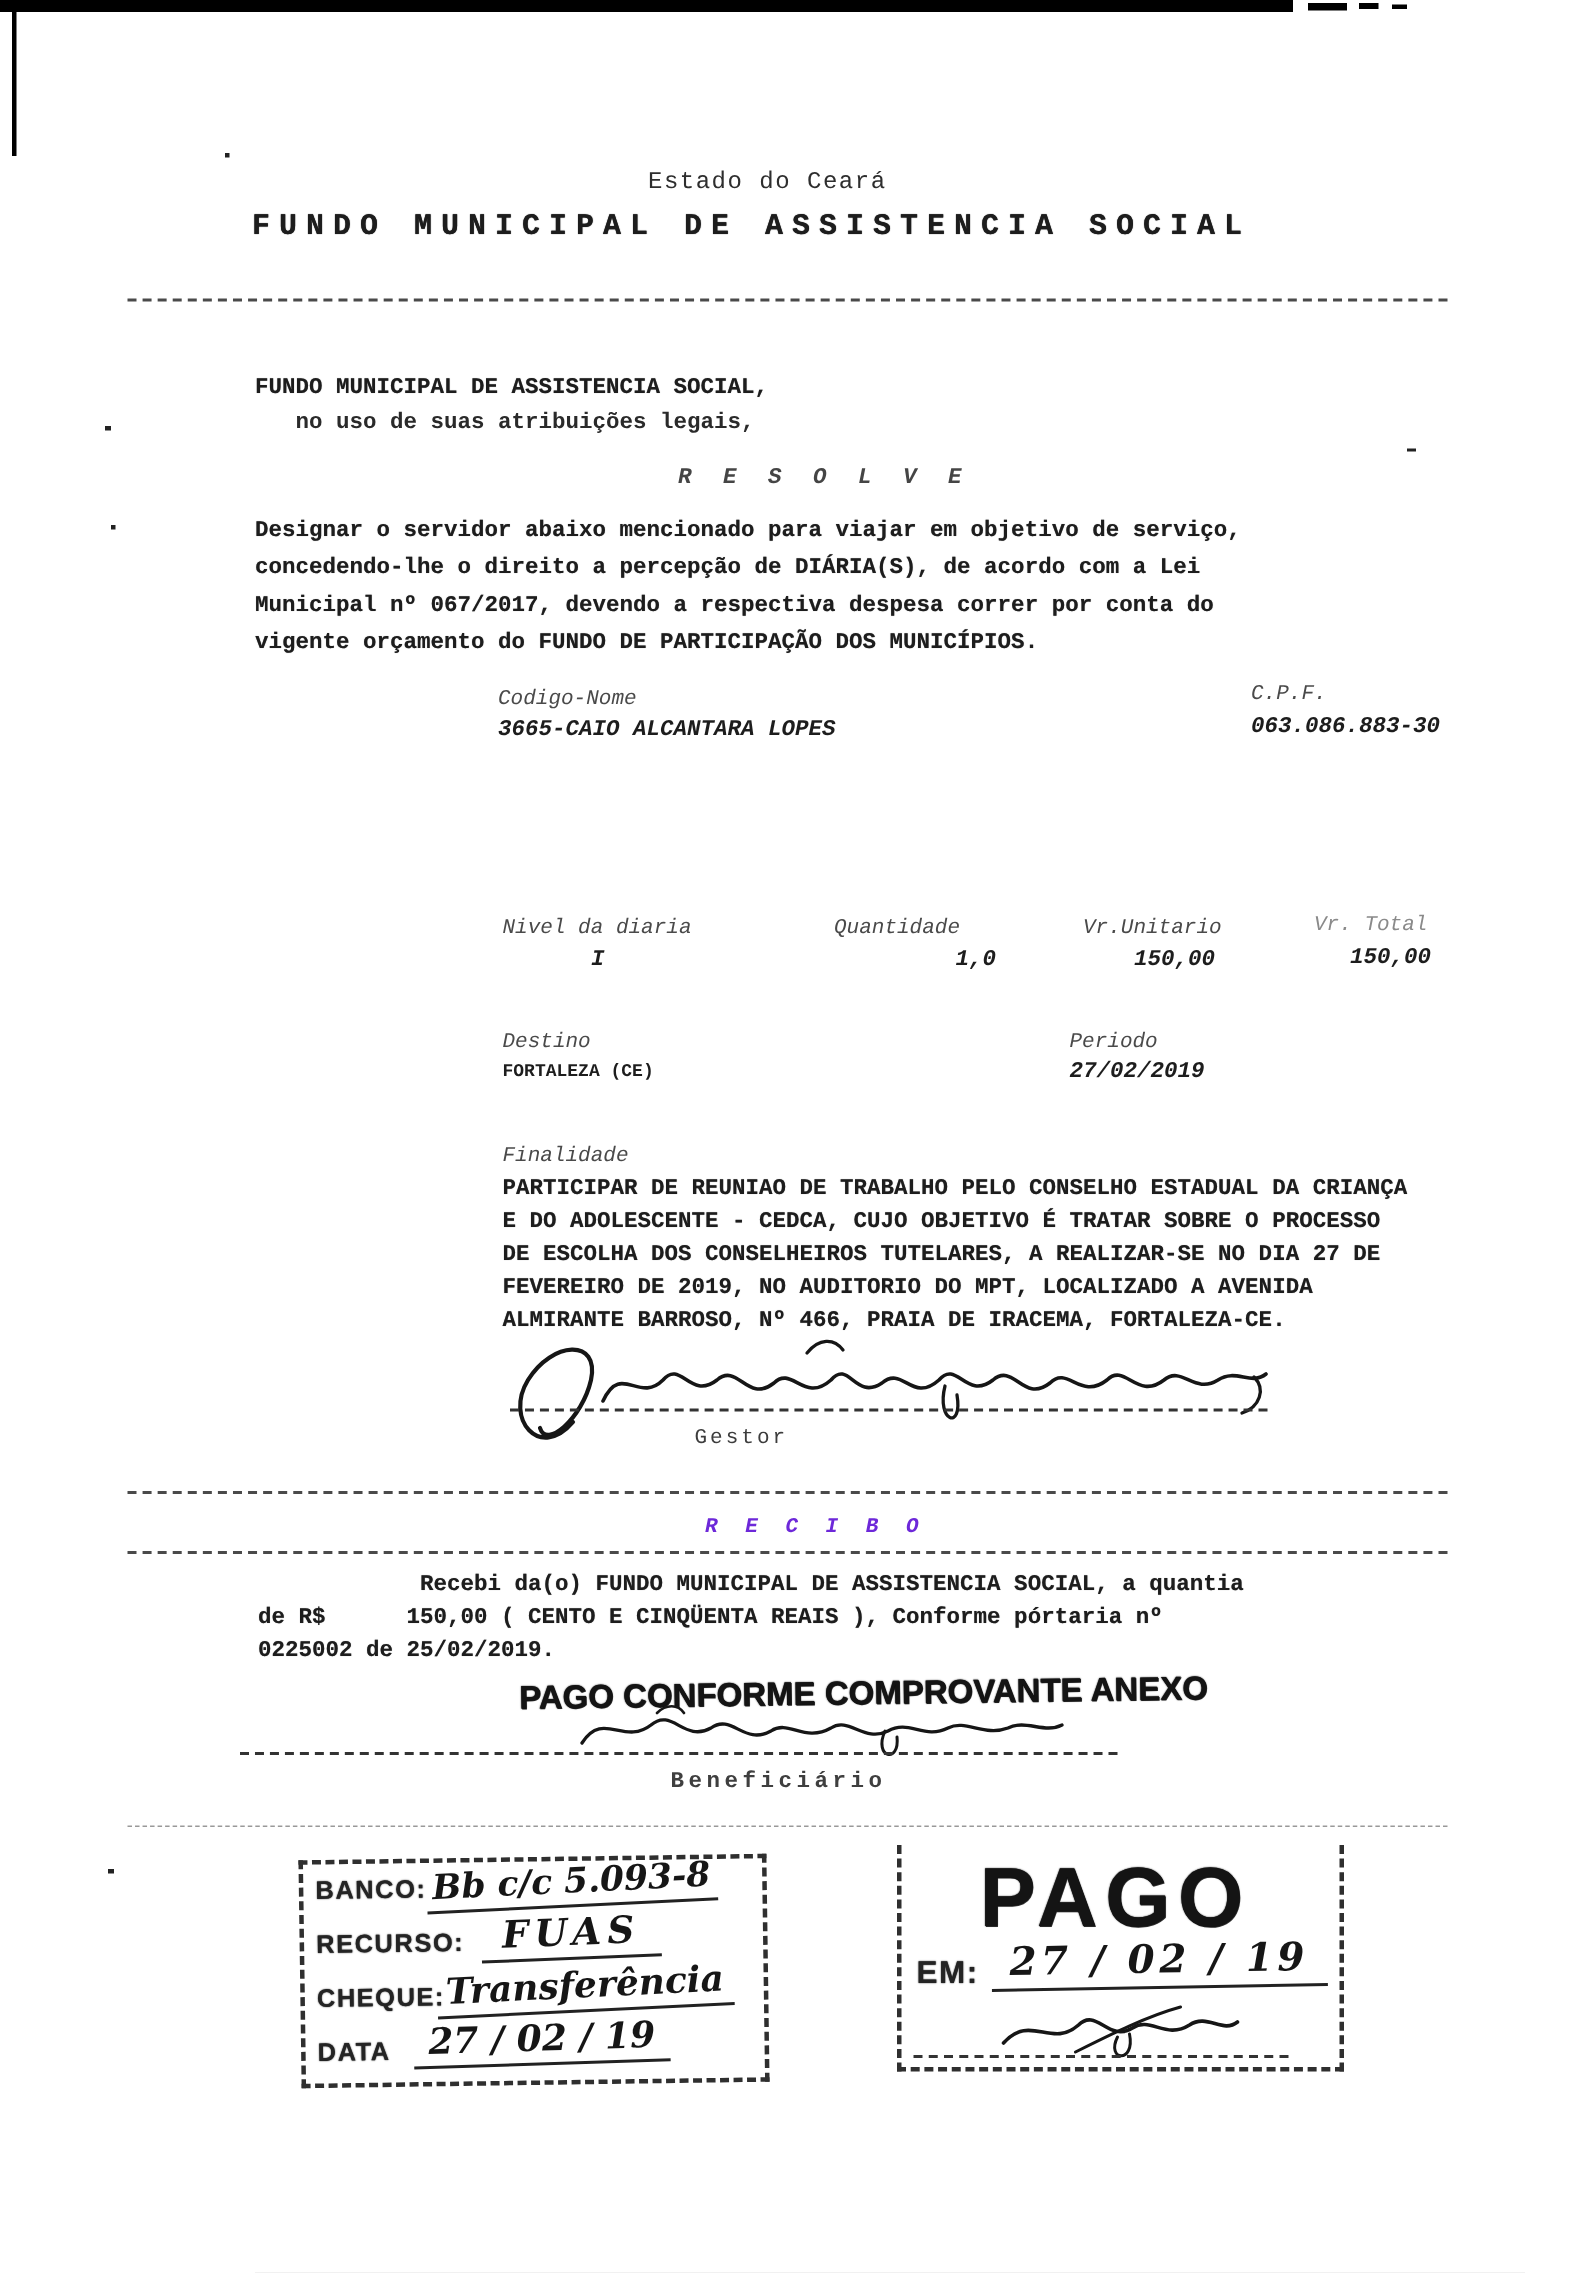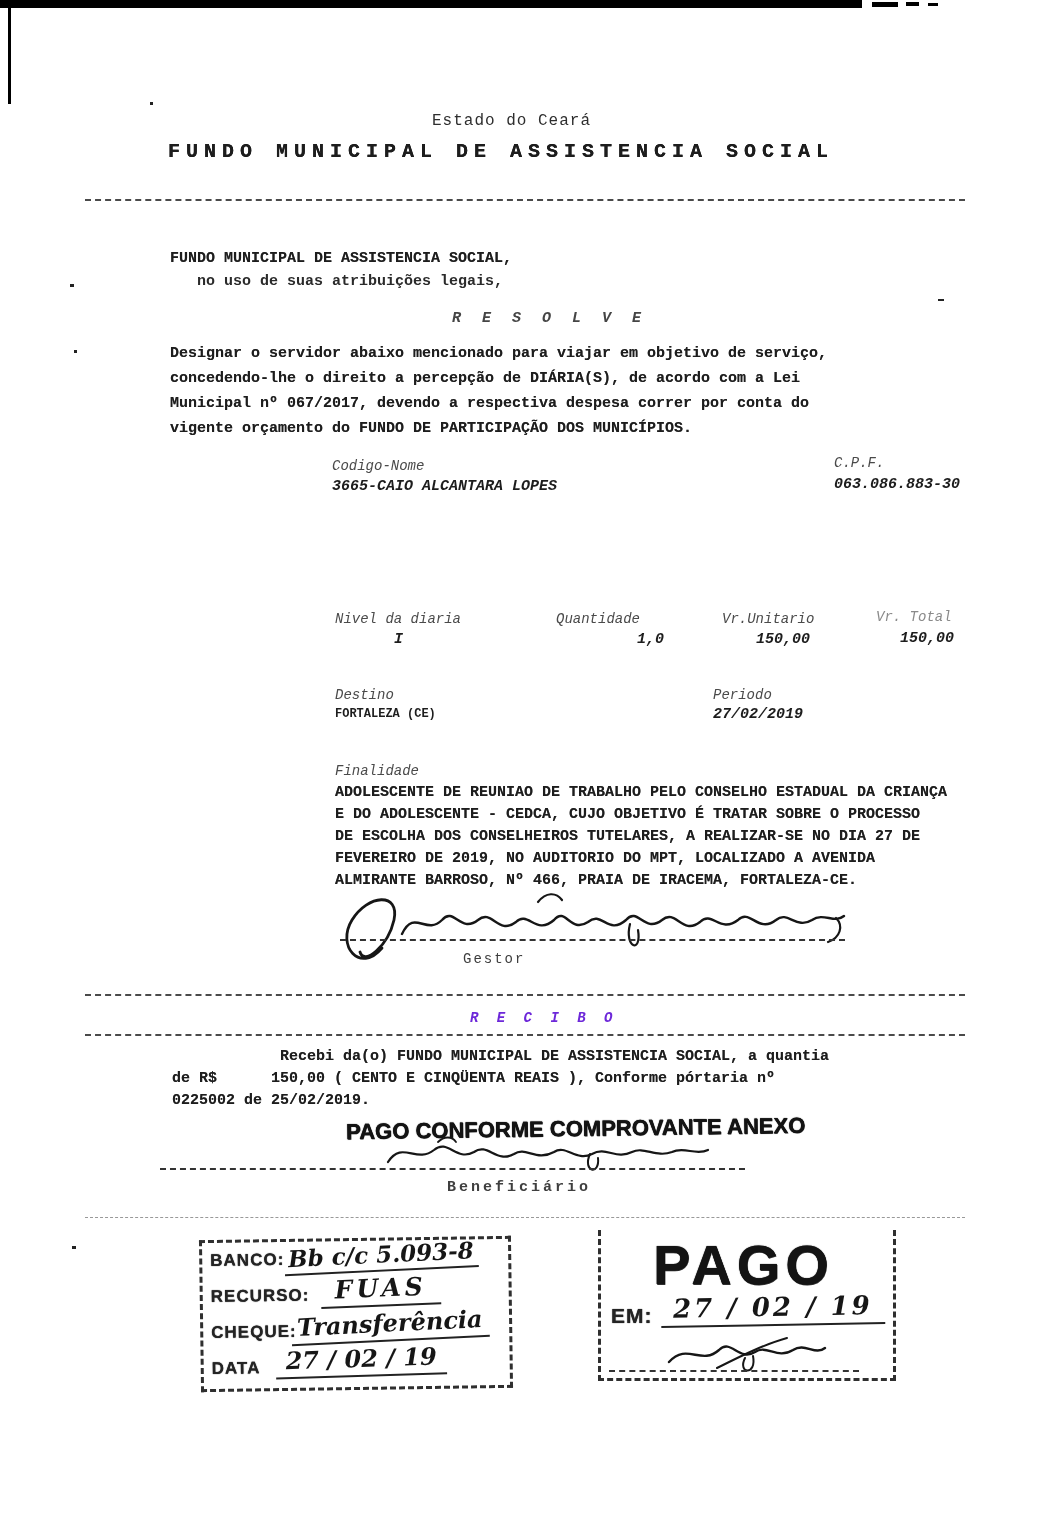--- a/index.html
+++ b/index.html
@@ -66,21 +66,21 @@
   <div class="abs tw val" style="left:637px;top:631px;">1,0</div>
   <div class="abs tw val" style="left:756px;top:631px;">150,00</div>
   <div class="abs tw val" style="left:900px;top:630px;">150,00</div>
 
   <div class="abs tw lbl" style="left:335px;top:687px;">Destino</div>
   <div class="abs tw lbl" style="left:713px;top:687px;">Periodo</div>
   <div class="abs tw b" style="left:335px;top:707px;font-size:12px;">FORTALEZA (CE)</div>
   <div class="abs tw val" style="left:713px;top:706px;">27/02/2019</div>
 
   <div class="abs tw lbl" style="left:335px;top:763px;">Finalidade</div>
-  <div class="abs tw body15" style="left:335px;top:784px;">ADOLESCENTE DE REUNIAO DE TRABALHO PELO CONSELHO ESTADUAL DA CRIANÇA</div>
+  <div class="abs tw body15" style="left:335px;top:784px;">PARTICIPAR DE REUNIAO DE TRABALHO PELO CONSELHO ESTADUAL DA CRIANÇA</div>
   <div class="abs tw body15" style="left:335px;top:806px;">E DO ADOLESCENTE - CEDCA, CUJO OBJETIVO É TRATAR SOBRE O PROCESSO</div>
   <div class="abs tw body15" style="left:335px;top:828px;">DE ESCOLHA DOS CONSELHEIROS TUTELARES, A REALIZAR-SE NO DIA 27 DE</div>
   <div class="abs tw body15" style="left:335px;top:850px;">FEVEREIRO DE 2019, NO AUDITORIO DO MPT, LOCALIZADO A AVENIDA</div>
   <div class="abs tw body15" style="left:335px;top:872px;">ALMIRANTE BARROSO, Nº 466, PRAIA DE IRACEMA, FORTALEZA-CE.</div>
 
   <svg class="sig" style="left:330px;top:890px;" width="530" height="80" viewBox="0 0 530 80">
     <path d="M52,58 C30,84 6,56 22,30 C38,4 70,2 64,30 C58,56 34,76 30,62" stroke-width="2.8"></path>
     <path d="M72,44 C84,18 96,46 112,30 C124,16 130,44 148,30 C162,18 168,46 186,32 C198,20 206,46 224,30 C236,16 240,44 258,32 C272,20 278,46 296,30 C308,16 314,44 332,30 C346,18 352,46 370,32 C382,20 390,44 408,30 C420,18 428,44 446,30 C458,20 466,40 482,30 C494,22 504,34 514,26" stroke-width="2.4"></path>
     <path d="M208,12 C216,2 226,2 232,10" stroke-width="2.2"></path>
     <path d="M300,34 C294,58 312,64 308,40" stroke-width="2.2"></path>

